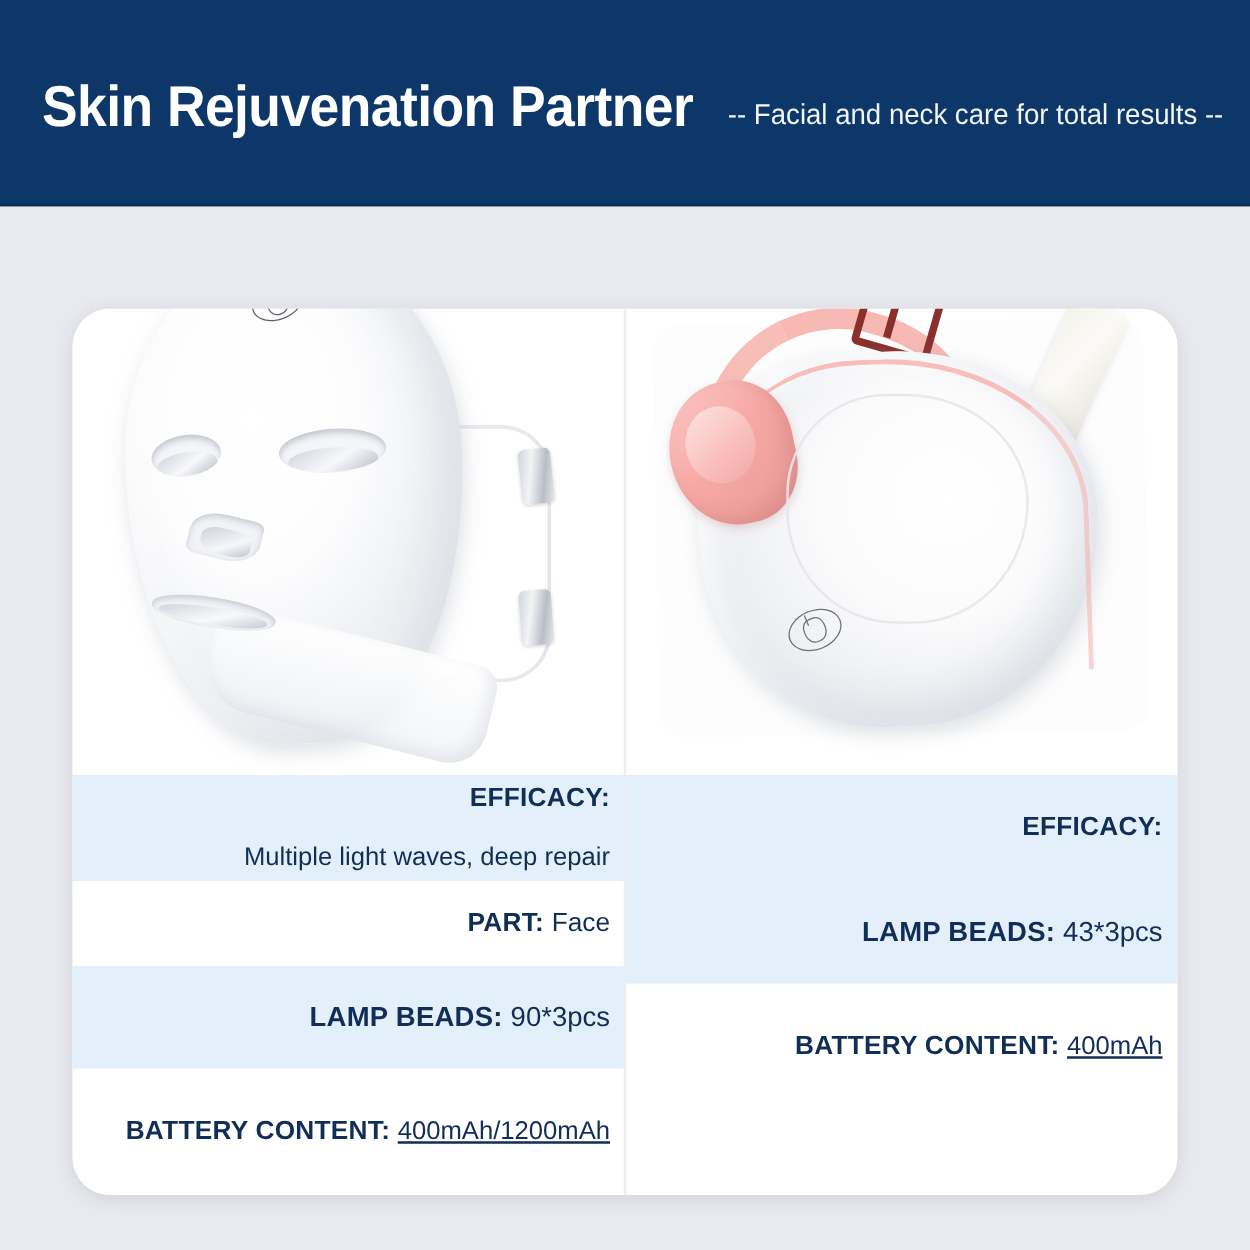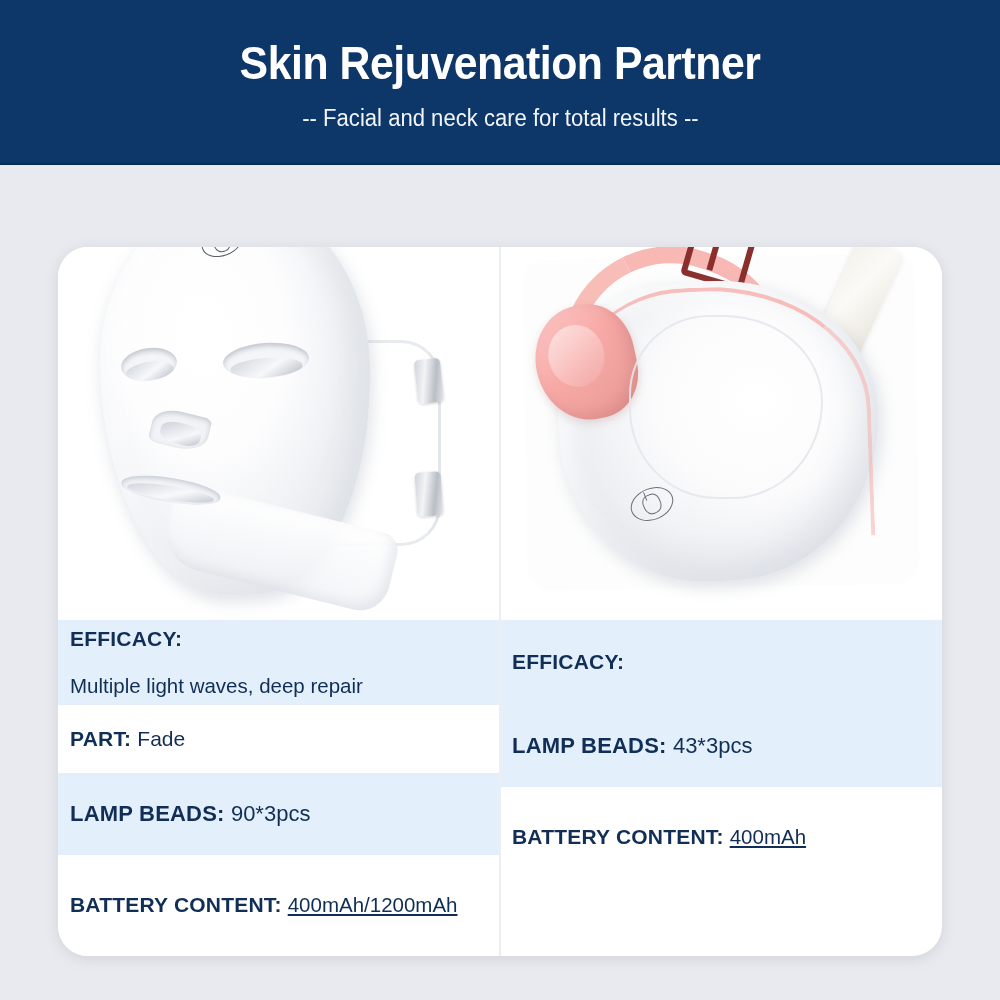--- a/index.html
+++ b/index.html
@@ -18,21 +18,20 @@
   
   .header {
     position: absolute;
     left: 0;
     top: 0;
     width: 1000px;
     height: 165px;
     background: #0d3768;
     box-sizing: border-box;
     display: flex;
-    flex-direction: column;
     align-items: center;
     justify-content: center;
   }
   .header-title {
     color: #ffffff;
     font-size: 46px;
     font-weight: bold;
     letter-spacing: -0.5px;
     line-height: 1.05;
     text-align: center;
@@ -112,21 +111,21 @@
     position: absolute;
     left: 0;
     right: 0;
     top: 373px;
     bottom: 0;
   }
   .spec-row {
     box-sizing: border-box;
     display: flex;
     flex-direction: column;
-    align-items: flex-start;
+    align-items: flex-end;
     justify-content: center;
     color: #102e56;
     text-align: center;
     padding: 0 12px;
   }
   .row-efficacy { height: 85px; background: #e3f0fc; }
   .row-part     { height: 68px; background: #ffffff; }
   .row-lamp     { height: 82px; background: #e3f0fc; }
   .row-battery  { height: 101px; background: #ffffff; }
 
@@ -488,21 +487,21 @@
         </div>
 
         <div class="spec-rows">
           <div class="spec-row row-efficacy">
             <span class="spec-label spec-line">EFFICACY:</span>
             <span class="spec-value spec-line">Multiple light waves, deep repair</span>
           </div>
           <div class="spec-row row-part">
             <div>
               <span class="spec-label">PART: </span>
-              <span class="spec-value">Fade</span>
+              <span class="spec-value">Face</span>
             </div>
           </div>
           <div class="spec-row row-lamp">
             <div>
               <span class="spec-label">LAMP BEADS: </span>
               <span class="spec-value">90*3pcs</span>
             </div>
           </div>
           <div class="spec-row row-battery">
             <div>

